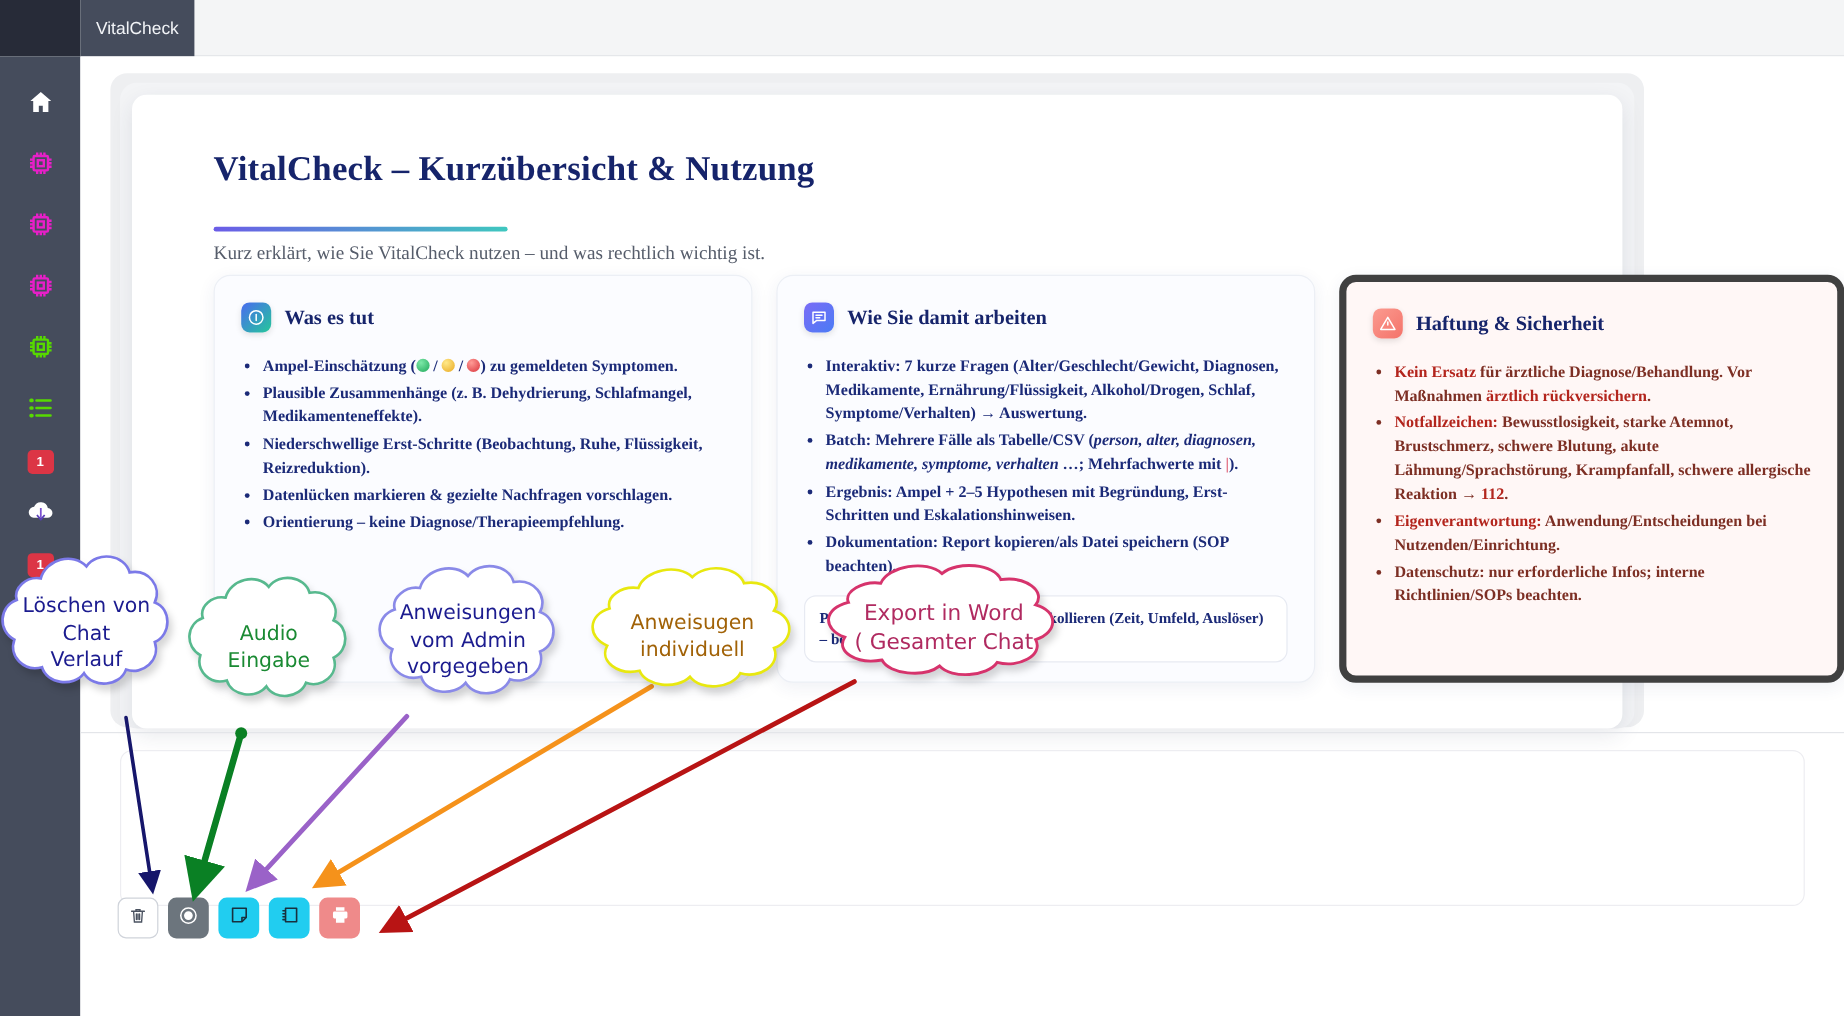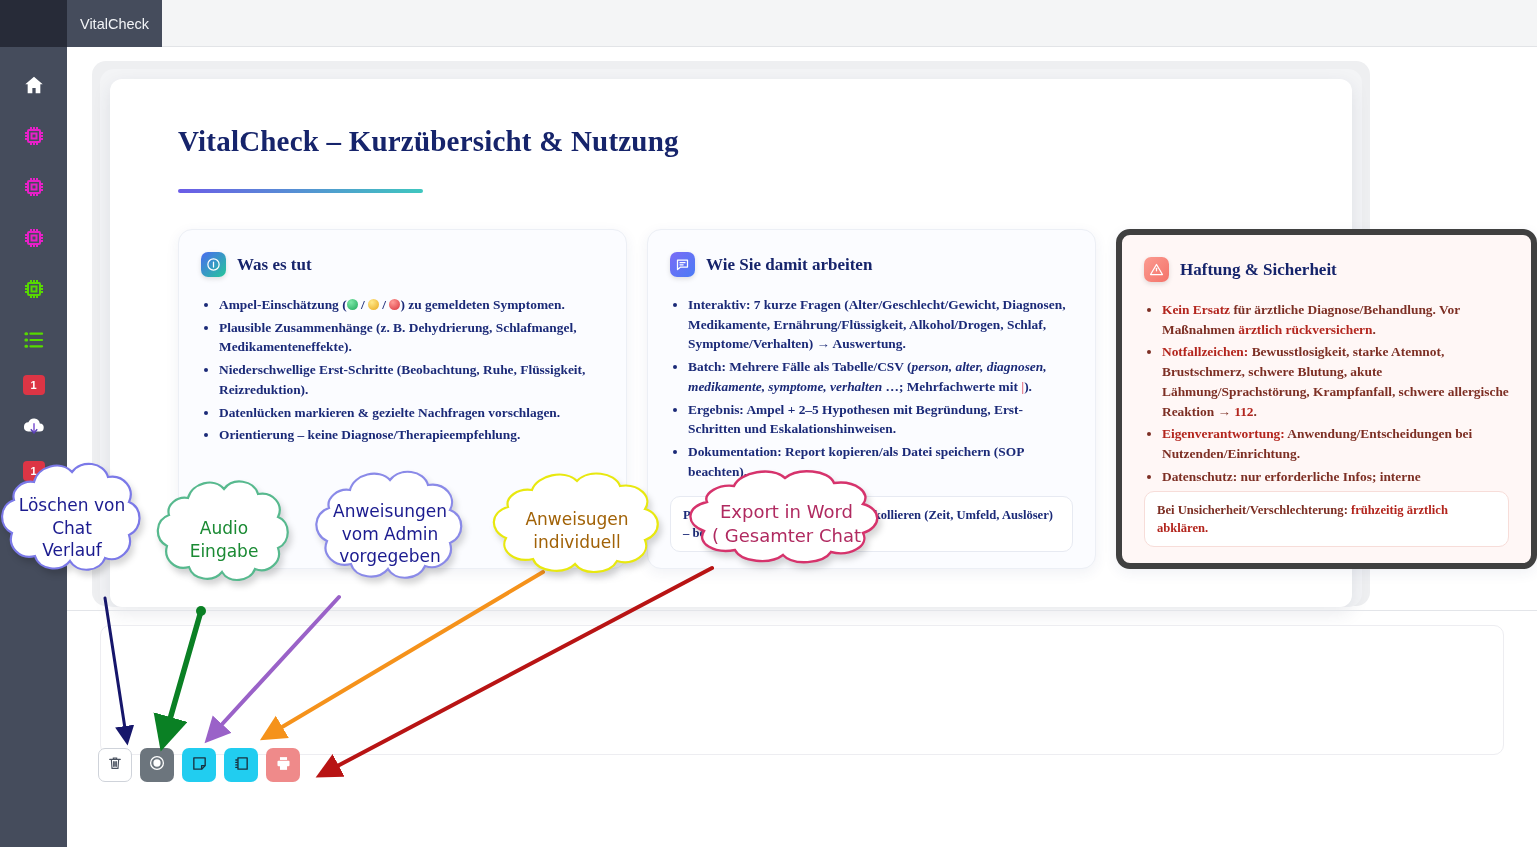--- a/index.html
+++ b/index.html
@@ -277,20 +277,21 @@
 
 <div id="canvas">
 
   <div class="plate" id="plate2"></div>
   <div class="plate" id="plate1"></div>
 
   <div id="sheet">
 
     <div id="page-title">VitalCheck – Kurzübersicht &amp; Nutzung</div>
     <div id="title-rule"></div>
+    <div id="page-sub">Kurz erklärt, wie Sie VitalCheck nutzen – und was rechtlich wichtig ist.</div>
 
     <div class="card" id="card1">
       <div class="card-head">
         <div class="card-ico ico-info">
           <svg width="15" height="15" viewBox="0 0 24 24" fill="none" stroke="#ffffff" stroke-width="2">
             <circle cx="12" cy="12" r="9"></circle>
               <path d="M12 8v8" stroke-linecap="round"></path>
           </svg>
         </div>
         <div class="card-title">Was es tut</div>
@@ -335,24 +336,20 @@
           </svg>
         </div>
         <div class="card-title">Haftung &amp; Sicherheit</div>
       </div>
       <ul>
         <li><span class="em-red">Kein Ersatz</span> für ärztliche Diagnose/Behandlung. Vor Maßnahmen <span class="em-red">ärztlich rückversichern</span>.</li>
         <li><span class="em-red">Notfallzeichen:</span> Bewusstlosigkeit, starke Atemnot, Brustschmerz, schwere Blutung, akute Lähmung/Sprachstörung, Krampfanfall, schwere allergische Reaktion → <span class="em-red">112</span>.</li>
         <li><span class="em-red">Eigenverantwortung:</span> Anwendung/Entscheidungen bei Nutzenden/Einrichtung.</li>
         <li>Datenschutz: nur erforderliche Infos; interne Richtlinien/SOPs beachten.</li>
       </ul>
-      <div class="note">
-        <span>Bei Unsicherheit/Verschlechterung:</span>
-        <span class="em-red">frühzeitig ärztlich abklären.</span>
-      </div>
     </div>
   </div>
 
   <div id="divider"></div>
   <div id="composer"></div>
 
   <div id="toolbar">
     <div class="tb tb-trash">
       <span>
         <svg width="16" height="16" viewBox="0 0 24 24" fill="none" stroke="#4a5260" stroke-width="1.7" stroke-linecap="round">

